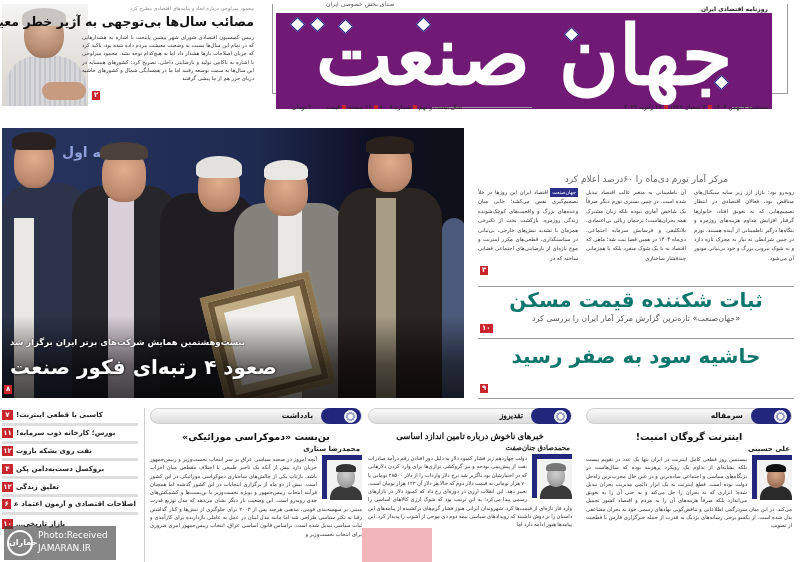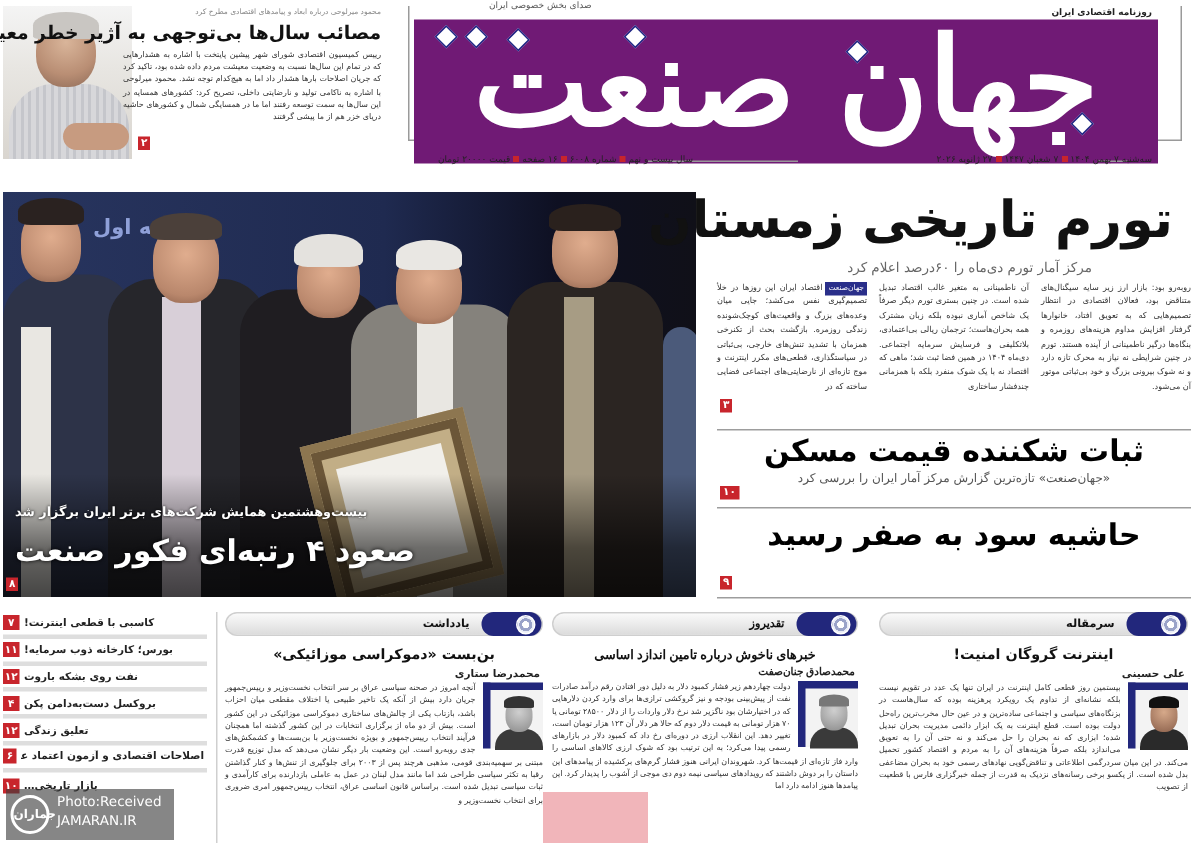--- a/index.html
+++ b/index.html
@@ -58,21 +58,21 @@
   .lead { position: absolute; left: 478px; top: 122px; width: 316px; }
   .lead-title { position: absolute; right: 12px; top: 0; font-size: 34px; font-weight: bold; color: #111; white-space: nowrap; line-height: 50px; }
   .lead-sub { position: absolute; right: 66px; top: 52px; font-size: 9px; color: #666; white-space: nowrap; }
   .lead-cols { position: absolute; left: 0; top: 66px; width: 316px; height: 88px; display: flex; flex-direction: row-reverse; gap: 8px; }
   .lead-col { flex: 1; font-size: 5.4px; line-height: 9.4px; color: #333; text-align: justify; }
   .lead-tag { display: inline-block; background: #2a2f8a; color: #fff; font-size: 5px; padding: 0 2px; margin-left: 2px; }
   .lead-badge { position: absolute; left: 2px; top: 144px; }
   .hrule { position: absolute; height: 1px; background: #9d9d9d; }
 
   .story { position: absolute; left: 478px; width: 316px; }
-  .story-title { position: absolute; right: 0; left: 0; text-align: center; font-size: 20px; font-weight: bold; color: #000000; white-space: nowrap; }
+  .story-title { position: absolute; right: 0; left: 0; text-align: center; font-size: 20px; font-weight: bold; color: #0f766e; white-space: nowrap; }
   .story-sub { position: absolute; left: 0; right: 0; text-align: center; font-size: 8px; color: #555; white-space: nowrap; }
 
   
   .more { position: absolute; left: 2px; top: 408px; width: 136px; height: 154px; }
   .more-head { height: 15px; background: linear-gradient(90deg,#1c2174,#353b9e); color: #fff; font-size: 7.5px; font-weight: bold; text-align: right; padding: 2px 6px 0 0; }
   .more-item { height: 17.8px; border-bottom: 3px solid #dedede; display: flex; flex-direction: row-reverse; align-items: center; gap: 3px; padding-right: 2px; }
   .more-num { background: #c8252c; color: #fff; font-size: 7px; font-weight: bold; width: 11px; height: 10px; line-height: 10px; text-align: center; }
   .more-text { font-size: 7px; font-weight: bold; color: #222; white-space: nowrap; overflow: hidden; }
   .watermark { position: absolute; left: 4px; top: 526px; width: 112px; height: 34px; background: rgba(60,60,60,0.62); color: #fff; }
   .watermark .logo { position: absolute; left: 3px; top: 4px; width: 26px; height: 26px; border: 2px solid #fff; border-radius: 50%; font-size: 8px; text-align: center; line-height: 22px; font-weight: bold; }
@@ -176,21 +176,20 @@
   <div class="plaque">
       <div class="inner"></div>
     </div>
   <div class="photo-shade"></div>
 </div>
 <div class="photo-kicker rtl">بیست‌وهشتمین همایش شرکت‌های برتر ایران برگزار شد</div>
 <div class="photo-title rtl">صعود ۴ رتبه‌ای فکور صنعت</div>
 <span class="page-badge photo-badge">۸</span>
 
 <div class="lead" style="height:160px;">
-  <div class="lead-title rtl">تورم تاریخی زمستان</div>
   <div class="lead-sub rtl">مرکز آمار تورم دی‌ماه را ۶۰درصد اعلام کرد</div>
   <div class="lead-cols rtl">
     <div class="lead-col rtl"><span class="lead-tag">جهان‌صنعت</span><span>اقتصاد ایران این روزها در خلأ تصمیم‌گیری نفس می‌کشد؛ جایی میان وعده‌های بزرگ و واقعیت‌های کوچک‌شونده زندگی روزمره. بازگشت بحث از تکنرخی همزمان با تشدید تنش‌های خارجی، بی‌ثباتی در سیاستگذاری، قطعی‌های مکرر اینترنت و موج تازه‌ای از نارضایتی‌های اجتماعی فضایی ساخته که در</span></div>
     <div class="lead-col rtl">آن ناطمینانی به متغیر غالب اقتصاد تبدیل شده است. در چنین بستری تورم دیگر صرفاً یک شاخص آماری نبوده بلکه زبان مشترک همه بحران‌هاست؛ ترجمان ریالی بی‌اعتمادی، بلاتکلیفی و فرسایش سرمایه اجتماعی. دی‌ماه ۱۴۰۴ در همین فضا ثبت شد؛ ماهی که اقتصاد نه با یک شوک منفرد بلکه با همزمانی چندفشار ساختاری</div>
     <div class="lead-col rtl">روبه‌رو بود: بازار ارز زیر سایه سیگنال‌های متناقض بود، فعالان اقتصادی در انتظار تصمیم‌هایی که به تعویق افتاد، خانوارها گرفتار افزایش مداوم هزینه‌های روزمره و بنگاه‌ها درگیر ناطمینانی از آینده هستند. تورم در چنین شرایطی نه نیاز به محرک تازه دارد و نه شوک بیرونی بزرگ و خود بی‌ثباتی موتور آن می‌شود.</div>
   </div>
   <span class="page-badge lead-badge">۳</span>
 </div>
 <div class="hrule" style="left:478px;top:286px;width:316px;"></div>
 

